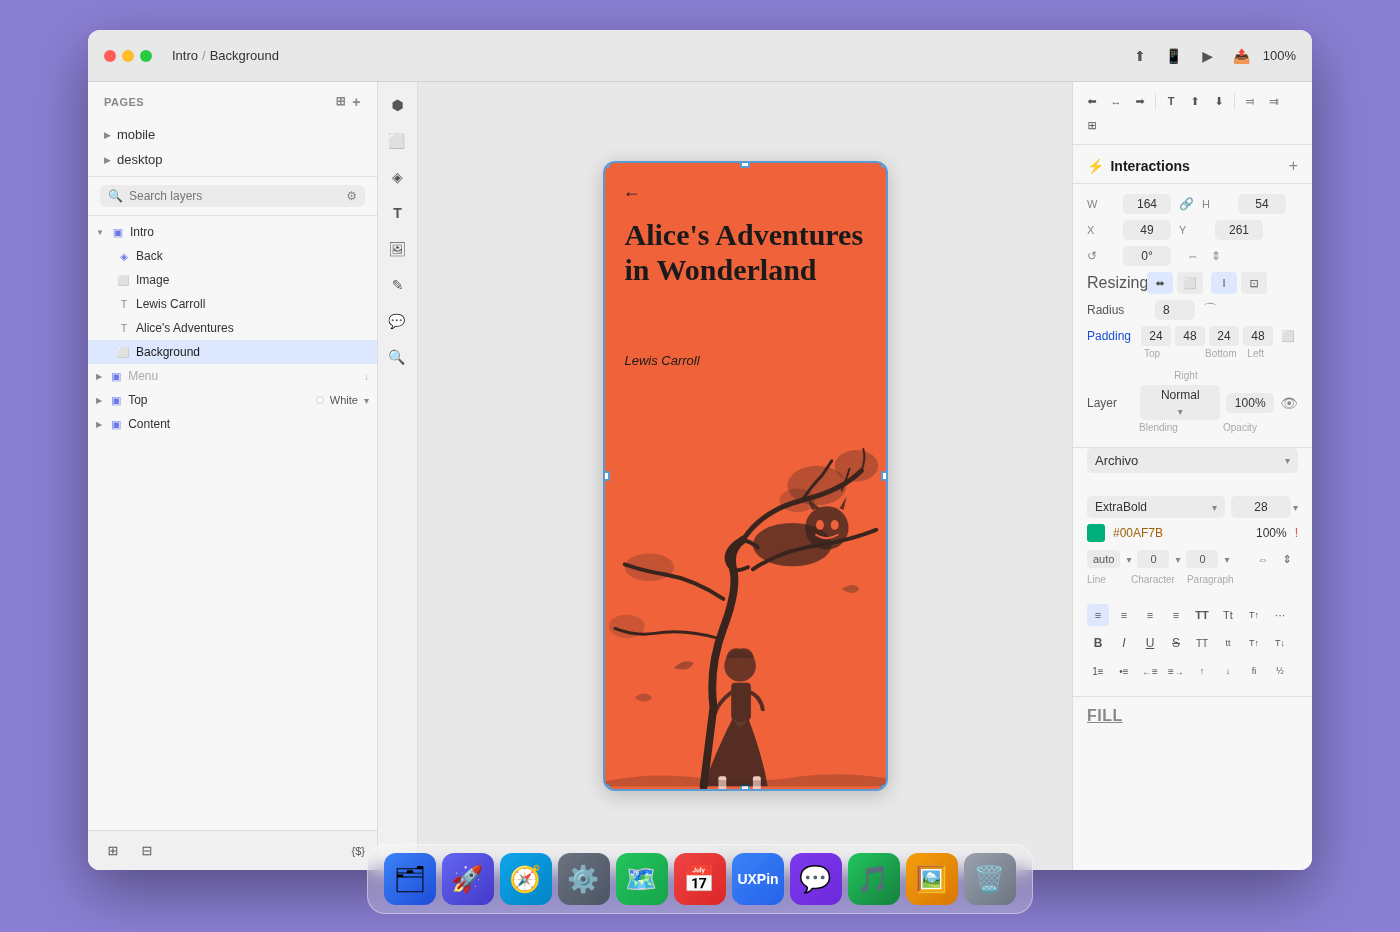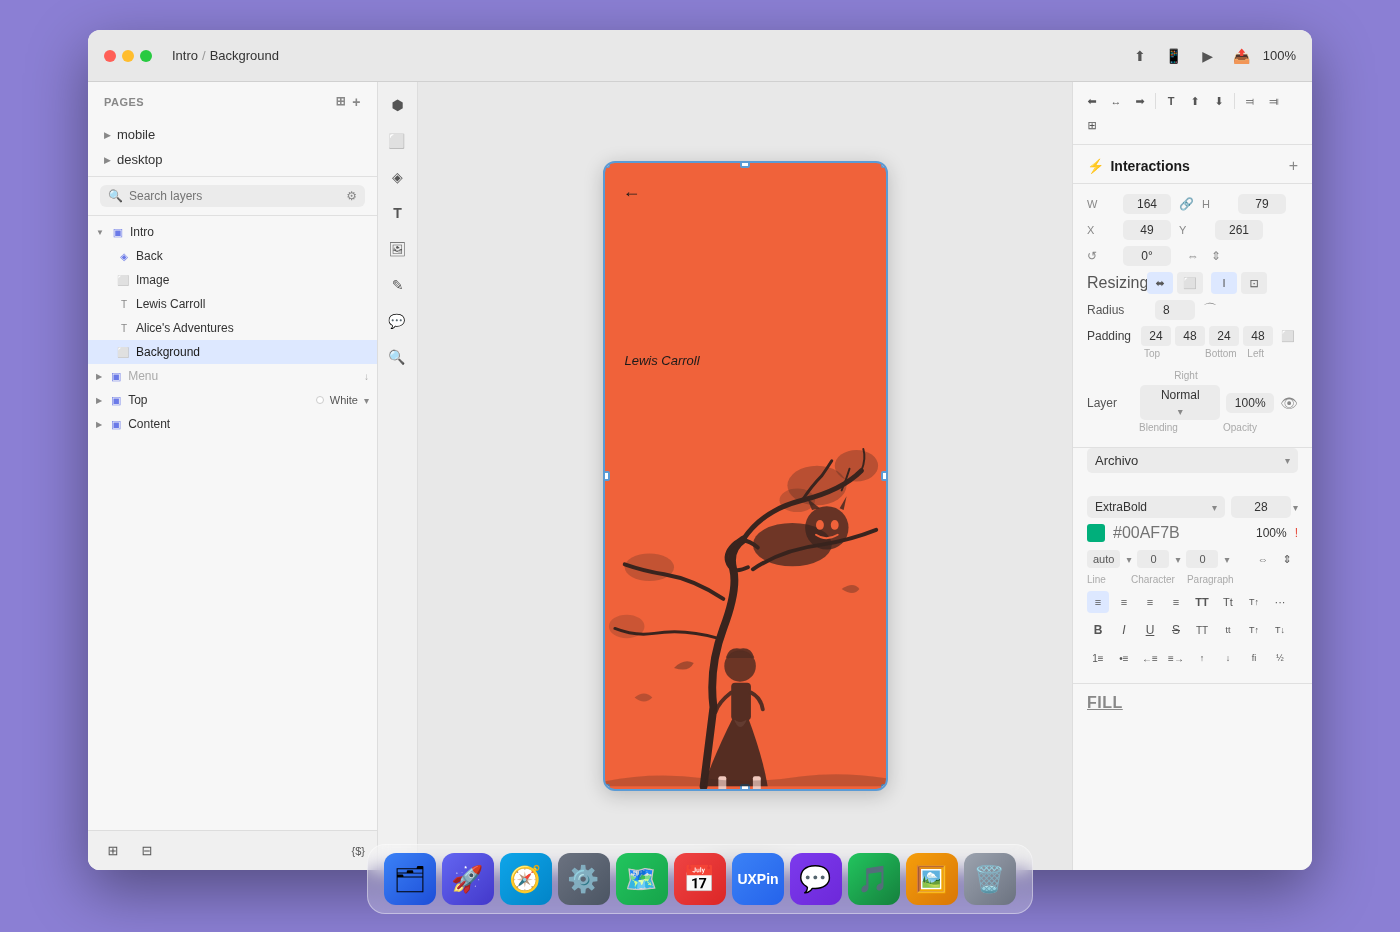--- a/index.html
+++ b/index.html
@@ -435,22 +435,22 @@
       gap: 8px;
       margin-bottom: 6px;
     }
     .color-swatch {
       width: 18px;
       height: 18px;
       border-radius: 3px;
       flex-shrink: 0;
     }
     .color-value {
-      font-size: 16px;
-      color: #737373;
+      font-size: 12px;
+      color: #a16207;
     }
     .color-opacity {
       font-size: 12px;
       color: #333;
       margin-left: auto;
     }
     .color-warning {
       font-size: 12px;
       color: #e74c3c;
     }
@@ -682,21 +682,21 @@
     }
 
     .padding-row {
       display: flex;
       align-items: center;
       gap: 4px;
       margin-bottom: 2px;
     }
     .padding-label {
       font-size: 12px;
-      color: #404040;
+      color: #1d4ed8;
       width: 50px;
     }
     .padding-value {
       background: #ebebeb;
       border-radius: 4px;
       padding: 3px 6px;
       font-size: 12px;
       color: #333;
       min-width: 30px;
       text-align: center;
@@ -846,20 +846,21 @@
           <div class="selection-handle sh-tr"></div>
           <div class="selection-handle sh-bl"></div>
           <div class="selection-handle sh-br"></div>
           <div class="selection-handle sh-tm"></div>
           <div class="selection-handle sh-bm"></div>
           <div class="selection-handle sh-ml"></div>
           <div class="selection-handle sh-mr"></div>
 
           <div class="book-back-arrow">←</div>
 
+          <div class="book-title">Alice's Adventures in Wonderland</div>
 
           <div class="book-author"><em>Lewis Carroll</em></div>
 
           <div class="book-illustration">
             <svg viewBox="0 0 285 400" class="book-svg" xmlns="http://www.w3.org/2000/svg">
 
               <path d="M100,400 L110,320 Q105,280 120,240 Q135,200 130,180 Q125,160 140,150" stroke="#1a1a1a" stroke-width="8" fill="none" stroke-linecap="round"></path>
 
               <path d="M140,150 Q160,120 200,110 Q240,100 260,80" stroke="#1a1a1a" stroke-width="5" fill="none" stroke-linecap="round"></path>
               <path d="M150,180 Q180,160 220,155 Q250,150 275,140" stroke="#1a1a1a" stroke-width="4" fill="none" stroke-linecap="round"></path>
@@ -945,21 +946,21 @@
         </div>
         <div class="interactions-add">+</div>
       </div>
 
       <div class="props-section">
         <div class="props-row">
           <span class="props-label">W</span>
           <div class="props-value-box">164</div>
           <span style="font-size:12px;color:#888;cursor:pointer;">🔗</span>
           <span class="props-label">H</span>
-          <div class="props-value-box">79</div>
+          <div class="props-value-box">54</div>
         </div>
         <div class="props-row">
           <span class="props-label">X</span>
           <div class="props-value-box">49</div>
           <span class="props-label">Y</span>
           <div class="props-value-box">261</div>
         </div>
         <div class="props-row">
           <span class="props-label" style="font-size:12px;">↺</span>
           <div class="props-value-box">0°</div>
@@ -1043,21 +1044,21 @@
           <span style="font-size:10px;color:#888;">▾</span>
           <div class="spacing-box">0</div>
           <span style="font-size:10px;color:#888;">▾</span>
           <div class="spacing-box">0</div>
           <span style="font-size:10px;color:#888;">▾</span>
           <div style="display:flex;gap:2px;margin-left:auto;">
             <div class="rpt-icon">⇔</div>
             <div class="rpt-icon">⇕</div>
           </div>
         </div>
-        <div style="display:flex;margin-bottom:6px;">
+        <div style="display:flex;margin-bottom:19px;">
           <span class="spacing-label" style="min-width:32px;">Line</span>
           <span style="width:12px;"></span>
           <span class="spacing-label" style="min-width:32px;">Character</span>
           <span style="width:12px;"></span>
           <span class="spacing-label" style="min-width:32px;">Paragraph</span>
         </div>
 
         <div class="text-align-row">
           <div class="ta-btn active">≡</div>
           <div class="ta-btn">≡</div>

